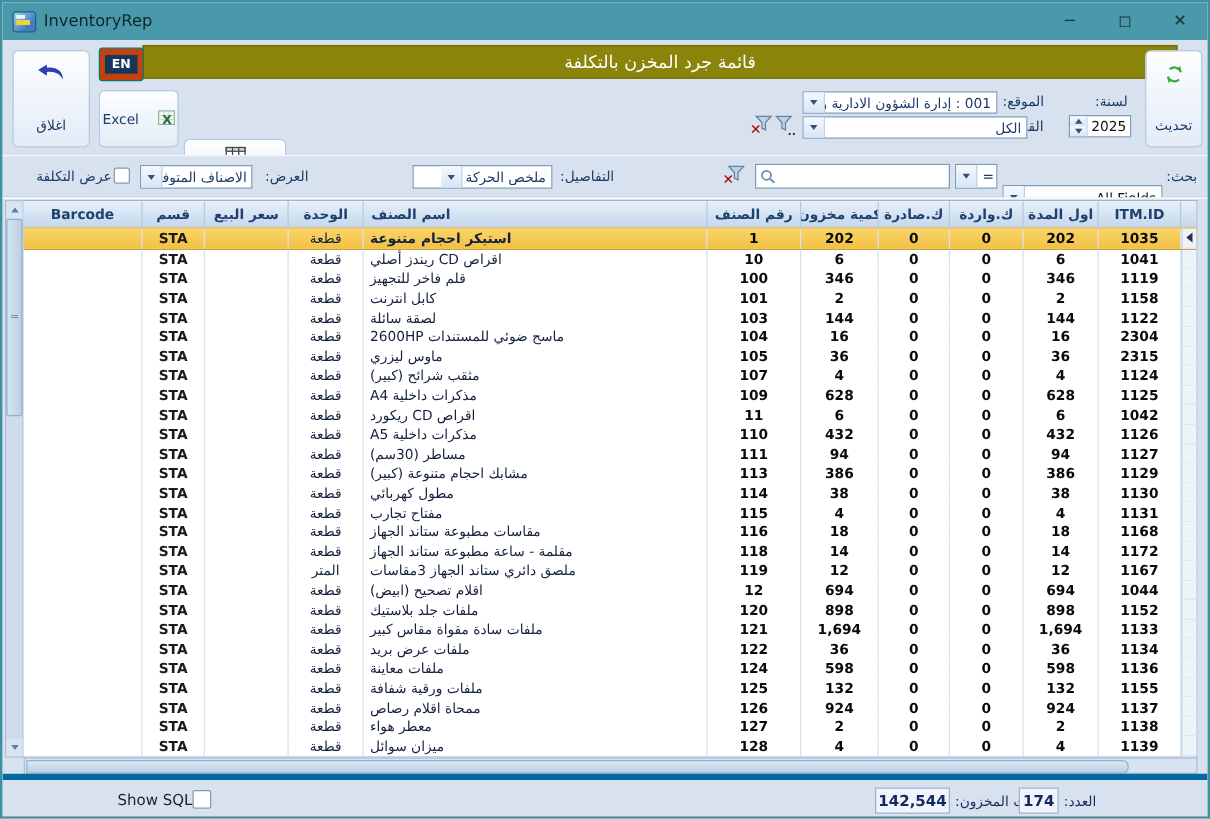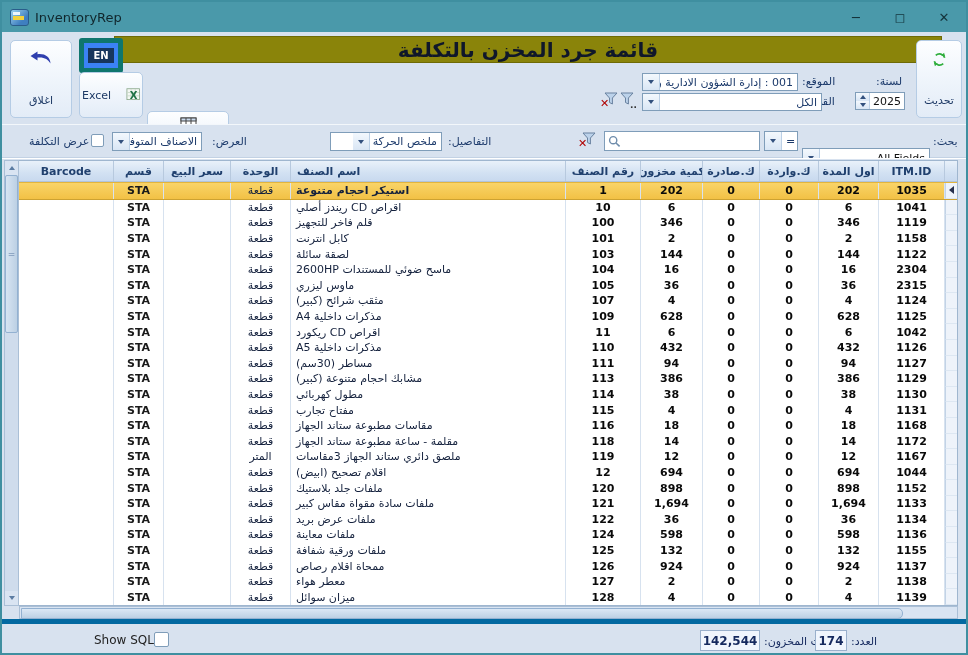--- a/index.html
+++ b/index.html
@@ -9,22 +9,22 @@
   .app-icon{width:17px;height:15px;margin:0 6px 0 8px;border-radius:3px;background:linear-gradient(135deg,#9fd4ef 0%,#3f7fc0 70%);border:1px solid #2a5c8a;position:relative;}
   .app-icon:before{content:"";position:absolute;left:2px;top:6px;width:11px;height:4px;background:#f4d23c;}
   .app-icon:after{content:"";position:absolute;left:2px;top:2px;width:7px;height:3px;background:#eef6fc;}
   .title-text{font-size:13px;color:#10262c;}
   .win-controls{margin-left:auto;display:flex;height:100%;}
   .win-btn{width:44px;height:100%;display:flex;align-items:center;justify-content:center;font-size:13px;color:#14333b;}
   
   .toolbar{position:relative;height:92px;background:#d8e2ef;}
   .tool-btn{position:absolute;box-sizing:border-box;border:1px solid #b5cce5;border-radius:5px;background:linear-gradient(#fdfeff,#eef4fb 55%,#e3ecf7);color:#1e3a66;font-size:11px;display:flex;flex-direction:column;align-items:center;justify-content:space-between;padding:10px 2px;}
   .olive-bar{position:absolute;left:112px;top:4px;width:828px;height:27px;background:#8a840a;border:1px solid #6e6a05;box-sizing:border-box;display:flex;align-items:center;justify-content:center;}
-  .olive-title{color:#0f172a;font-size:20px;font-weight:bold;direction:rtl;}
-  .en-card{position:absolute;left:77px;top:6px;width:34px;height:25px;background:#3b82f6;border:5px solid #0f766e;border-radius:3px;display:flex;align-items:center;justify-content:center;}
+  .olive-title{color:#ffffff;font-size:14px;font-weight:normal;direction:rtl;}
+  .en-card{position:absolute;left:77px;top:6px;width:34px;height:25px;background:#c2410c;border:1px solid #0f766e;border-radius:3px;display:flex;align-items:center;justify-content:center;}
   .en-btn{background:#17365d;color:#fff;font-size:10px;font-weight:bold;padding:2px 5px;}
   .list-icon{position:absolute;right:8px;top:6px;}
   .fld-label{position:absolute;font-size:11px;color:#1c3a6b;direction:rtl;}
   .dd{position:absolute;box-sizing:border-box;height:18px;background:#fff;border:1px solid #7f9db9;display:flex;align-items:center;}
   .dd .arrow-box{width:16px;align-self:stretch;background:linear-gradient(#f3f8fd,#d9e6f5);border-right:1px solid #bcd0e6;display:flex;align-items:center;justify-content:center;}
   .tri-down{width:0;height:0;border-left:3.5px solid transparent;border-right:3.5px solid transparent;border-top:4.5px solid #33517e;}
   .dd .dd-text{flex:1;font-size:11px;color:#1c3a6b;text-align:right;padding:0 4px;direction:rtl;white-space:nowrap;overflow:hidden;}
   .spinner{position:absolute;box-sizing:border-box;height:18px;background:#fff;border:1px solid #7f9db9;display:flex;align-items:center;}
   .spin-btns{width:13px;align-self:stretch;display:flex;flex-direction:column;border-right:1px solid #bcd0e6;}
   .spin-btns div{flex:1;background:linear-gradient(#f3f8fd,#d9e6f5);display:flex;align-items:center;justify-content:center;}

